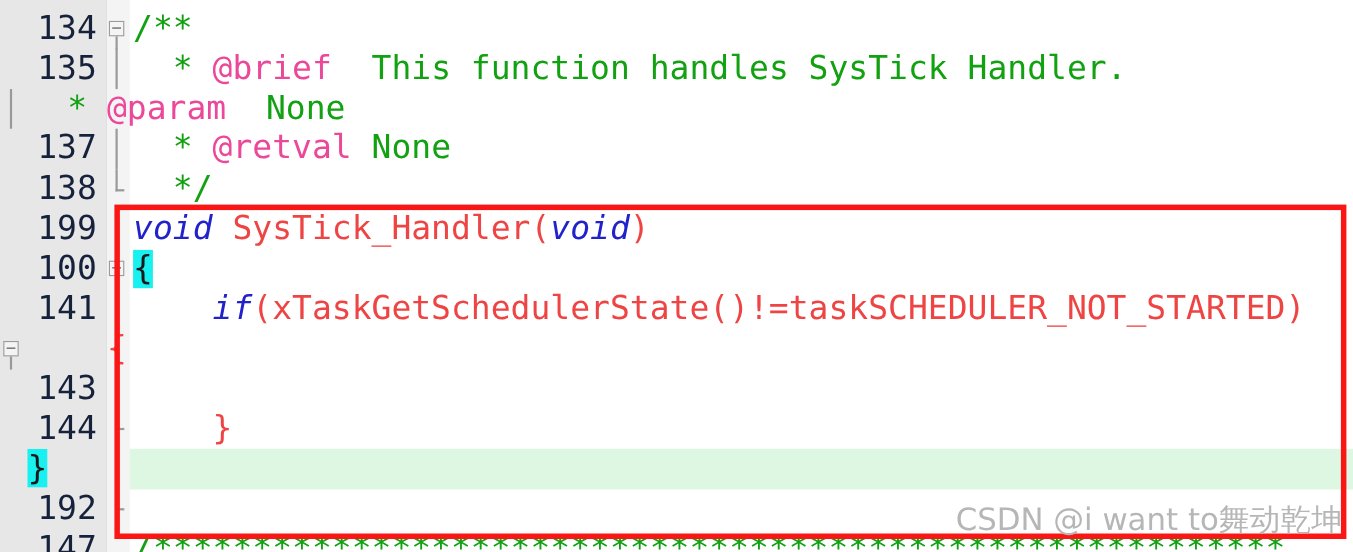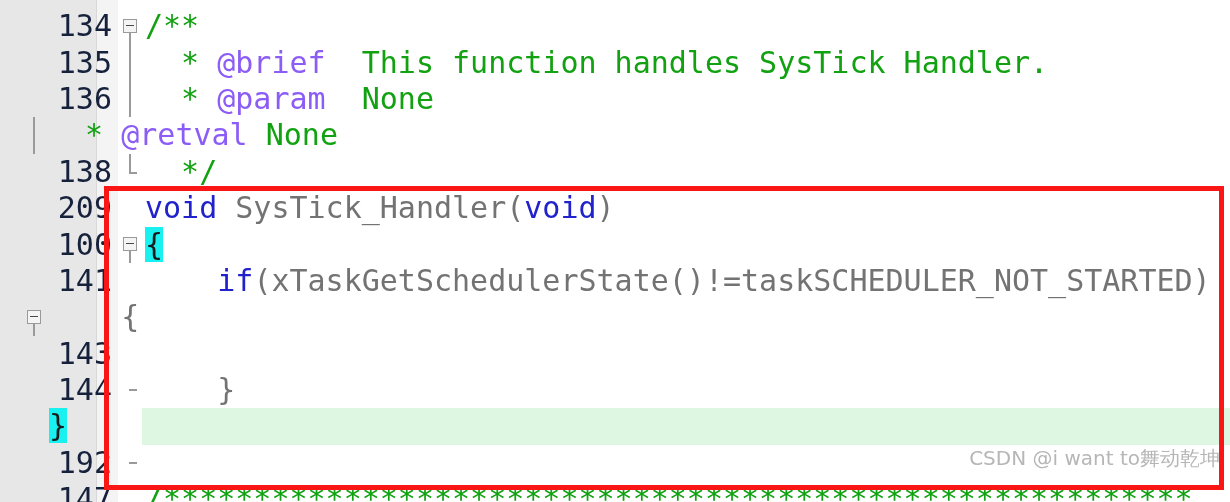--- a/index.html
+++ b/index.html
@@ -58,21 +58,20 @@
     top: 0;
     width: 1230px;
     z-index: 1;
   }
   .row {
     position: relative;
     height: 36.4px;
     display: flex;
     align-items: center;
     white-space: pre;
-    margin-left: 24px;
   }
   .row.partial-top {
     height: 8px;
     overflow: hidden;
     align-items: flex-end;
   }
   .row.partial-bottom {
     height: 26px;
     overflow: hidden;
     align-items: flex-start;
@@ -116,23 +115,23 @@
     top: 0;
     right: 0;
     height: 36.4px;
     background: #ddf7e3;
     z-index: 0;
   }
   .code-layer { position: relative; z-index: 2; }
 
   
   .cmt      { color: #11a111; }
-  .doctag   { color: #8b5cf6; }
-  .kw       { color: #2222cc; }
-  .plain    { color: #737373; }
+  .doctag   { color: #ec4899; }
+  .kw       { color: #2222cc; font-style: italic; }
+  .plain    { color: #ef4444; }
   .brace-hl { background: #19f0f0; color: #1a1a1a; }
 
   
   .foldbox {
     position: absolute;
     left: 3px;
     top: 11px;
     width: 14px;
     height: 14px;
     border: 1px solid #9a9a9a;
@@ -186,44 +185,44 @@
     border: 5px solid #fb1616;
     box-sizing: border-box;
     z-index: 5;
     pointer-events: none;
   }
 
   
   #watermark {
     position: absolute;
     right: 10px;
-    bottom: 30px;
+    bottom: 10px;
     font-family: "DejaVu Sans", "Liberation Sans", sans-serif;
-    font-size: 20px;
+    font-size: 28px;
     color: #b6b6b6;
     z-index: 6;
     white-space: pre;
   }
 </style>
 </head>
 <body>
 
 <div id="editor">
 
   <div class="gutter-bg"></div>
   <div class="fold-bg"></div>
 
   <div class="rows" id="rows">
       <div class="row partial-top"><div class="lineno">133</div><div class="foldcell"></div><div class="code code-layer"><span class="plain"></span></div></div>
       <div class="row"><div class="lineno">134</div><div class="foldcell"><div class="foldbox"></div><div class="foldline from-box"></div></div><div class="code code-layer"><span class="cmt">/**</span></div></div>
       <div class="row"><div class="lineno">135</div><div class="foldcell"><div class="foldline"></div></div><div class="code code-layer"><span class="cmt">  * </span><span class="doctag">@brief</span><span class="cmt">  This function handles SysTick Handler.</span></div></div>
-      <div class="row"><div class="lineno">136</div><div class="foldcell"><div class="foldline"></div></div><div class="code code-layer"><span class="cmt">  * </span><span class="doctag">@param</span><span class="cmt">  None</span></div></div>
-      <div class="row"><div class="foldcell"><div class="foldline"></div></div><div class="code code-layer"><span class="cmt">  * </span><span class="doctag">@retval</span><span class="cmt"> None</span></div></div>
+      <div class="row"><div class="foldcell"><div class="foldline"></div></div><div class="code code-layer"><span class="cmt">  * </span><span class="doctag">@param</span><span class="cmt">  None</span></div></div>
+      <div class="row"><div class="lineno">137</div><div class="foldcell"><div class="foldline"></div></div><div class="code code-layer"><span class="cmt">  * </span><span class="doctag">@retval</span><span class="cmt"> None</span></div></div>
       <div class="row"><div class="lineno">138</div><div class="foldcell"><div class="foldline endcap"></div></div><div class="code code-layer"><span class="cmt">  */</span></div></div>
-      <div class="row"><div class="lineno">209</div><div class="foldcell"></div><div class="code code-layer"><span class="kw">void</span><span class="plain"> SysTick_Handler(</span><span class="kw">void</span><span class="plain">)</span></div></div>
+      <div class="row"><div class="lineno">199</div><div class="foldcell"></div><div class="code code-layer"><span class="kw">void</span><span class="plain"> SysTick_Handler(</span><span class="kw">void</span><span class="plain">)</span></div></div>
       <div class="row"><div class="lineno">100</div><div class="foldcell"><div class="foldbox"></div><div class="foldline from-box"></div></div><div class="code code-layer"><span class="brace-hl">{</span></div></div>
       <div class="row"><div class="lineno">141</div><div class="foldcell"></div><div class="code code-layer"><span class="plain">    </span><span class="kw">if</span><span class="plain">(xTaskGetSchedulerState()!=taskSCHEDULER_NOT_STARTED)</span></div></div>
       <div class="row"><div class="foldcell"><div class="foldbox"></div><div class="foldline from-box"></div></div><div class="code code-layer"><span class="plain">    {</span></div></div>
       <div class="row"><div class="lineno">143</div><div class="foldcell"></div></div>
       <div class="row"><div class="lineno">144</div><div class="foldcell"><div class="foldtick"></div></div><div class="code code-layer"><span class="plain">    }</span></div></div>
       <div class="row current"><div class="curline-bg"></div><div class="foldcell"></div><div class="code code-layer"><span class="brace-hl">}</span></div></div>
       <div class="row"><div class="lineno">192</div><div class="foldcell"><div class="foldtick"></div></div><div class="code code-layer"><span class="plain"></span></div></div>
       <div class="row partial-bottom"><div class="lineno">147</div><div class="foldcell"></div><div class="code code-layer"><span class="cmt">/*********************************************************</span></div></div>
     </div>
 

